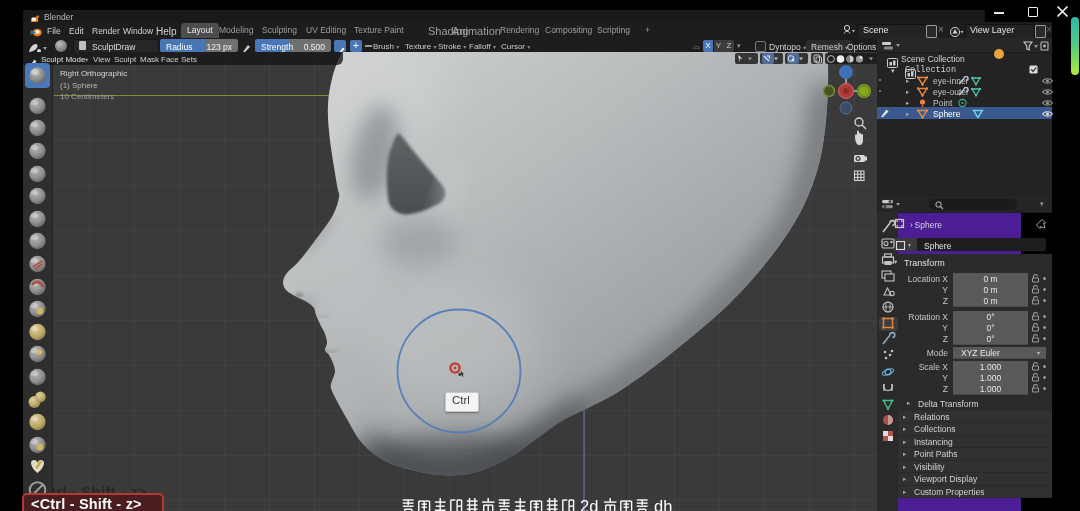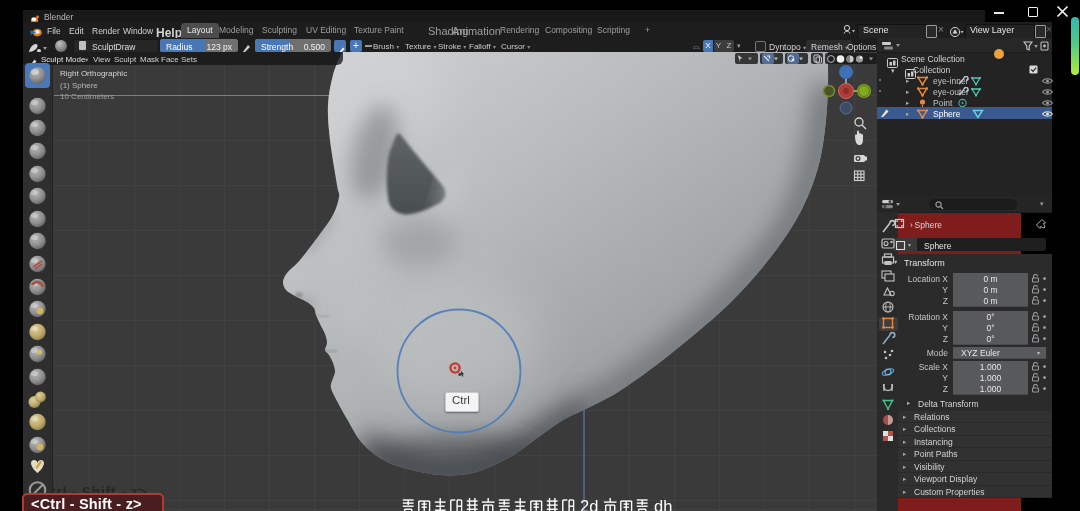--- a/index.html
+++ b/index.html
@@ -36,21 +36,21 @@
     <svg width="13" height="12" viewBox="0 0 13 12">
         <ellipse cx="7.2" cy="6.6" rx="4.6" ry="3.9" fill="#e87d0d"></ellipse>
         <ellipse cx="7.4" cy="5.9" rx="2.3" ry="1.9" fill="#fff"></ellipse>
         <path d="M0.5 4.2 L6 6.5 L0.5 8.8 Z" fill="#2474a8"></path>
       </svg>
   </div>
   <div class="abs tx" style="left:47px;top:26px;font-size:8.5px;color:#d2d2d2;">File</div>
   <div class="abs tx" style="left:69px;top:26px;font-size:8.5px;color:#d2d2d2;">Edit</div>
   <div class="abs tx" style="left:92px;top:26px;font-size:8.5px;color:#d2d2d2;">Render</div>
   <div class="abs tx" style="left:123px;top:26px;font-size:8.5px;color:#d2d2d2;">Window</div>
-  <div class="abs tx" style="left:156px;top:26px;font-size:12px;color:#d2d2d2;font-weight:bold;">Help</div>
+  <div class="abs tx" style="left:156px;top:26px;font-size:10px;color:#d2d2d2;">Help</div>
 
   <div class="abs tx" style="left:181px;top:23px;font-size:8.5px;background:#4d4d4d;color:#ececec;border-radius:4px 4px 0 0;padding:2px 6px 3px;">Layout</div>
   <div class="abs tx" style="left:219px;top:25px;font-size:8.5px;color:#9f9f9f;">Modeling</div>
   <div class="abs tx" style="left:262px;top:25px;font-size:8.5px;color:#9f9f9f;">Sculpting</div>
   <div class="abs tx" style="left:306px;top:25px;font-size:8.5px;color:#9f9f9f;">UV Editing</div>
   <div class="abs tx" style="left:354px;top:25px;font-size:8.5px;color:#9f9f9f;">Texture Paint</div>
   <div class="abs tx" style="left:428px;top:25px;font-size:11px;color:#9f9f9f;">Shading</div>
   <div class="abs tx" style="left:452px;top:25px;font-size:11px;color:#9f9f9f;">Animation</div>
   <div class="abs tx" style="left:500px;top:25px;font-size:8.5px;color:#9f9f9f;">Rendering</div>
   <div class="abs tx" style="left:545px;top:25px;font-size:8.5px;color:#9f9f9f;">Compositing</div>
@@ -367,21 +367,21 @@
     </div>
     <div class="abs tx" style="left:24px;top:16px;font-size:8.5px;color:#d5d5d5;">Scene Collection</div>
     <div class="abs tx" style="left:14px;top:28.5px;font-size:7px;color:#c0c0c0;">▾</div>
     <div class="abs tx" style="left:28px;top:26.5px;">
       <svg width="11" height="10" viewBox="0 0 11 10">
           <rect x="0.5" y="0.5" width="10" height="9" rx="1" fill="none" stroke="#ccc" stroke-width="1"></rect>
           <rect x="2.5" y="4" width="2.5" height="3.5" fill="#ccc"></rect>
           <rect x="6" y="2.5" width="2.5" height="5" fill="#ccc"></rect>
         </svg>
     </div>
-    <div class="abs tx" style="left:36px;top:27px;font-size:8.5px;color:#cfcfcf;">Collection</div>
+    <div class="abs tx" style="left:28px;top:27px;font-size:8.5px;color:#cfcfcf;font-family:Liberation Mono, monospace;">Collection</div>
     <svg class="abs" style="left:152px;top:27px;" width="9" height="9" viewBox="0 0 10 10">
         <rect x="0.5" y="0.5" width="9" height="9" rx="1.5" fill="#d8d8d8"></rect>
         <path d="M2.5 5 l2 2 l3.5 -4" stroke="#222" stroke-width="1.3" fill="none"></path>
       </svg>
 
     <div class="abs" style="left:1.5px;top:40.5px;width:2.5px;height:2.5px;border-radius:50%;background:#888;"></div>
     <div class="abs tx" style="left:29px;top:38.5px;font-size:6.5px;color:#a8a8a8;">▸</div>
     <svg class="abs" style="left:40px;top:37.5px;" width="11" height="10" viewBox="0 0 11 10">
         <path d="M5.5 8.5 L1 1.5 L10 1.5 Z" fill="none" stroke="#e8863b" stroke-width="1.4"></path>
         <circle cx="5.5" cy="8.5" r="1.2" fill="#e8863b"></circle>
@@ -448,21 +448,21 @@
     <div class="abs tx" style="left:56px;top:71.0px;font-size:8.5px;color:#ffffff;">Sphere</div>
     <svg class="abs" style="left:95px;top:70.5px;" width="12" height="10" viewBox="0 0 12 10">
         <path d="M6 8.5 L1.5 1.5 L10.5 1.5 Z" fill="none" stroke="#62d6e2" stroke-width="1.4"></path>
       </svg>
     <svg class="abs" style="left:165px;top:71.5px;" width="11" height="8" viewBox="0 0 11 8">
         <path d="M0.5 4 C2.5 1,8.5 1,10.5 4 C8.5 7,2.5 7,0.5 4 Z" fill="none" stroke="#e0e0e0" stroke-width="1.1"></path>
         <circle cx="5.5" cy="4" r="1.5" fill="#e0e0e0"></circle>
       </svg>
   </div>
 
-  <div class="abs" style="left:877px;top:196px;width:144px;height:315px;background:#7f1d1d;">
+  <div class="abs" style="left:877px;top:196px;width:144px;height:315px;background:#4c1d95;">
     <div class="abs" style="left:0;top:0;width:175px;height:16px;background:#252526;border-bottom:1px solid #1d1d1d;"></div>
     <svg class="abs" style="left:5px;top:3px;" width="24" height="11" viewBox="0 0 24 11">
       <rect x="0" y="1" width="11" height="3.2" rx="1.6" fill="#ccc"></rect>
         <rect x="0" y="6" width="11" height="3.2" rx="1.6" fill="#888"></rect>
         <circle cx="8" cy="2.6" r="1.5" fill="#444"></circle>
         <circle cx="3" cy="7.6" r="1.5" fill="#444"></circle>
       <path d="M14 4 l4 0 l-2 3 z" fill="#999"></path>
     </svg>
     <div class="abs" style="left:52px;top:2.5px;width:88px;height:11px;background:#1b1b1b;border-radius:6px;"></div>
     <svg class="abs" style="left:58px;top:4.5px;" width="9" height="9" viewBox="0 0 9 9">

